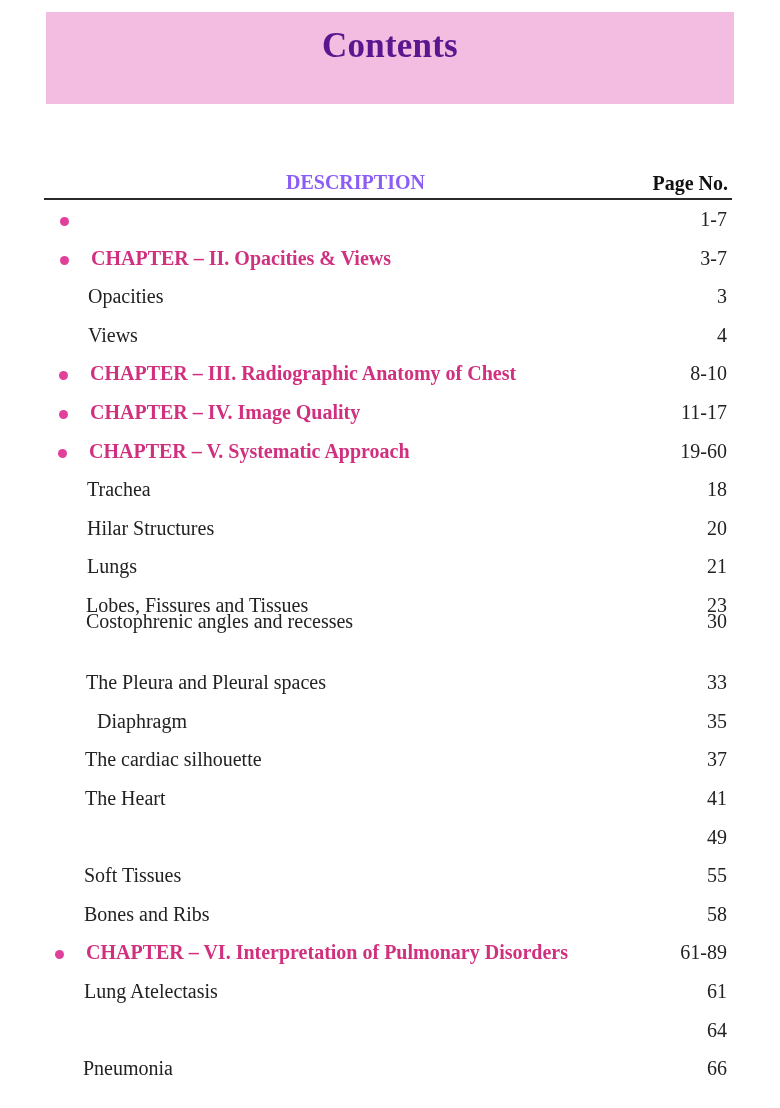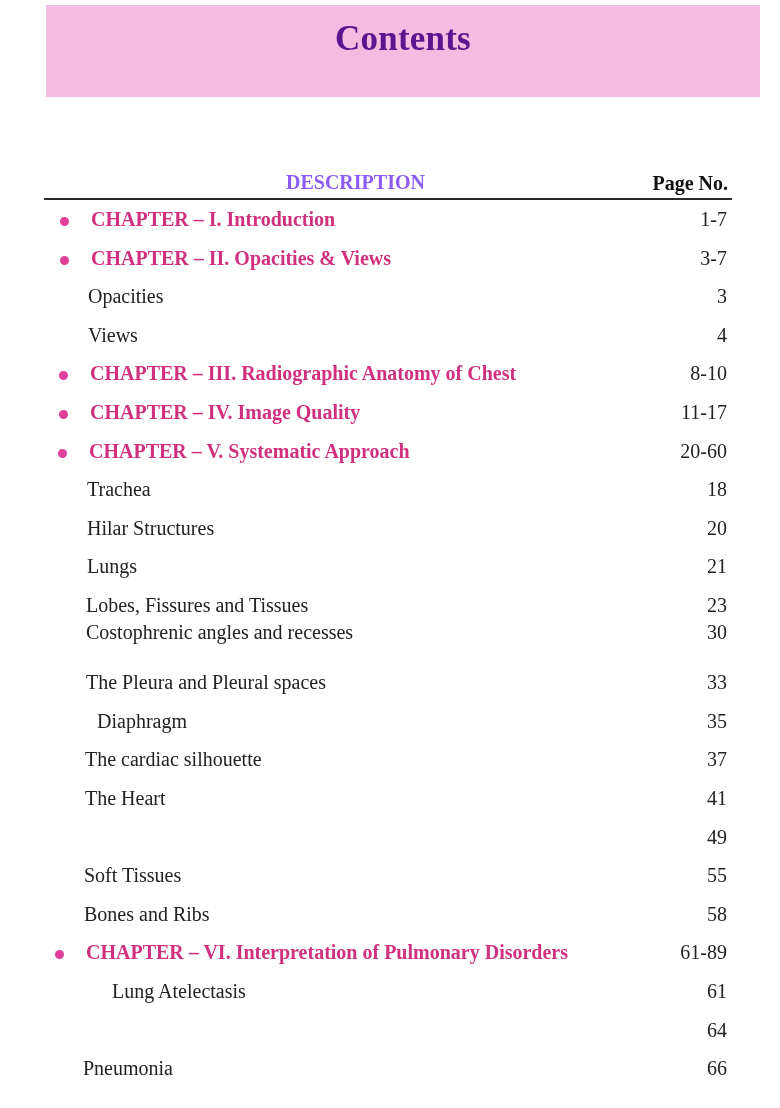--- a/index.html
+++ b/index.html
@@ -1,23 +1,22 @@
 <!DOCTYPE html>
 <html><head>
 <meta charset="utf-8">
 <style>
   html, body { margin: 0; padding: 0; }
   body {
     width: 780px; height: 1108px; background: #ffffff; position: relative; overflow: hidden;
     font-family: "Liberation Serif", "DejaVu Serif", serif; color: #1a1a1a;
   }
   .banner {
-    position: absolute; left: 46px; top: 5px; width: 688px; height: 92px;
+    position: absolute; left: 46px; top: 12px; width: 688px; height: 92px;
     background: #f2bde0;
-    padding-left: 26px;
   }
   .banner-title {
     position: absolute; left: 0; right: 0; top: 14px; text-align: center;
     font-weight: bold; font-size: 35px; color: #5a168e; letter-spacing: 0.2px;
   }
   .header-row {
     position: absolute; left: 44px; top: 168px; width: 688px; height: 30px;
   }
   .header-desc {
     position: absolute; left: 242px; top: 3px; font-weight: bold; font-size: 20px; color: #8b5cf6;
@@ -47,21 +46,20 @@
 
 <div class="header-row">
   <span class="header-desc">DESCRIPTION</span>
   <span class="header-page">Page No.</span>
 </div>
 <div class="header-rule"></div>
 
 <div class="toc" id="toc">
     <div class="row chapter" style="top: 0px;">
       <span class="bullet" style="left: 60px;"></span>
-      <span class="label" style="left: 91px;">CHAPTER – I. Introduction</span>
       <span class="page">1-7</span>
     </div>
     <div class="row chapter" style="top: 38.6px;">
       <span class="bullet" style="left: 60px;"></span>
       <span class="label" style="left: 91px;">CHAPTER – II. Opacities &amp; Views</span>
       <span class="page">3-7</span>
     </div>
     <div class="row section" style="top: 77.2px;">
       <span class="label" style="left: 88px;">Opacities</span>
       <span class="page">3</span>
@@ -76,39 +74,39 @@
       <span class="page">8-10</span>
     </div>
     <div class="row chapter" style="top: 193px; font-family: Liberation Serif, serif;">
       <span class="bullet" style="left: 59px;"></span>
       <span class="label" style="left: 90px;">CHAPTER – IV. Image Quality</span>
       <span class="page">11-17</span>
     </div>
     <div class="row chapter" style="top: 231.6px;">
       <span class="bullet" style="left: 58px;"></span>
       <span class="label" style="left: 89px;">CHAPTER – V. Systematic Approach</span>
-      <span class="page">20-60</span>
+      <span class="page">19-60</span>
     </div>
     <div class="row section" style="top: 270.2px;">
       <span class="label" style="left: 87px;">Trachea</span>
       <span class="page">18</span>
     </div>
     <div class="row section" style="top: 308.8px;">
       <span class="label" style="left: 87px;">Hilar Structures</span>
       <span class="page">20</span>
     </div>
     <div class="row section" style="top: 347.4px;">
       <span class="label" style="left: 87px;">Lungs</span>
       <span class="page">21</span>
     </div>
     <div class="row section" style="top: 386px;">
       <span class="label" style="left: 86px;">Lobes, Fissures and Tissues</span>
       <span class="page">23</span>
     </div>
-    <div class="row section" style="top: 413px; font-family: Liberation Serif, serif;">
+    <div class="row section" style="top: 402px; font-family: Liberation Serif, serif;">
       <span class="label" style="left: 86px;">Costophrenic angles and recesses</span>
       <span class="page">30</span>
     </div>
     <div class="row section" style="top: 463.2px;">
       <span class="label" style="left: 86px;">The Pleura and Pleural spaces</span>
       <span class="page">33</span>
     </div>
     <div class="row section" style="top: 501.8px;">
       <span class="label" style="left: 85px; margin-left: 12px;">Diaphragm</span>
       <span class="page">35</span>
@@ -131,21 +129,21 @@
     <div class="row section" style="top: 694.8px;">
       <span class="label" style="left: 84px;">Bones and Ribs</span>
       <span class="page">58</span>
     </div>
     <div class="row chapter" style="top: 733.4px;">
       <span class="bullet" style="left: 55px;"></span>
       <span class="label" style="left: 86px;">CHAPTER – VI. Interpretation of Pulmonary Disorders</span>
       <span class="page">61-89</span>
     </div>
     <div class="row section" style="top: 772px;">
-      <span class="label" style="left: 84px; margin-left: 28px;">Lung Atelectasis</span>
+      <span class="label" style="left: 84px;">Lung Atelectasis</span>
       <span class="page">61</span>
     </div>
     <div class="row section" style="top: 810.6px;">
       <span class="page">64</span>
     </div>
     <div class="row section" style="top: 849.2px;">
       <span class="label" style="left: 83px;">Pneumonia</span>
       <span class="page">66</span>
     </div>
   </div>

